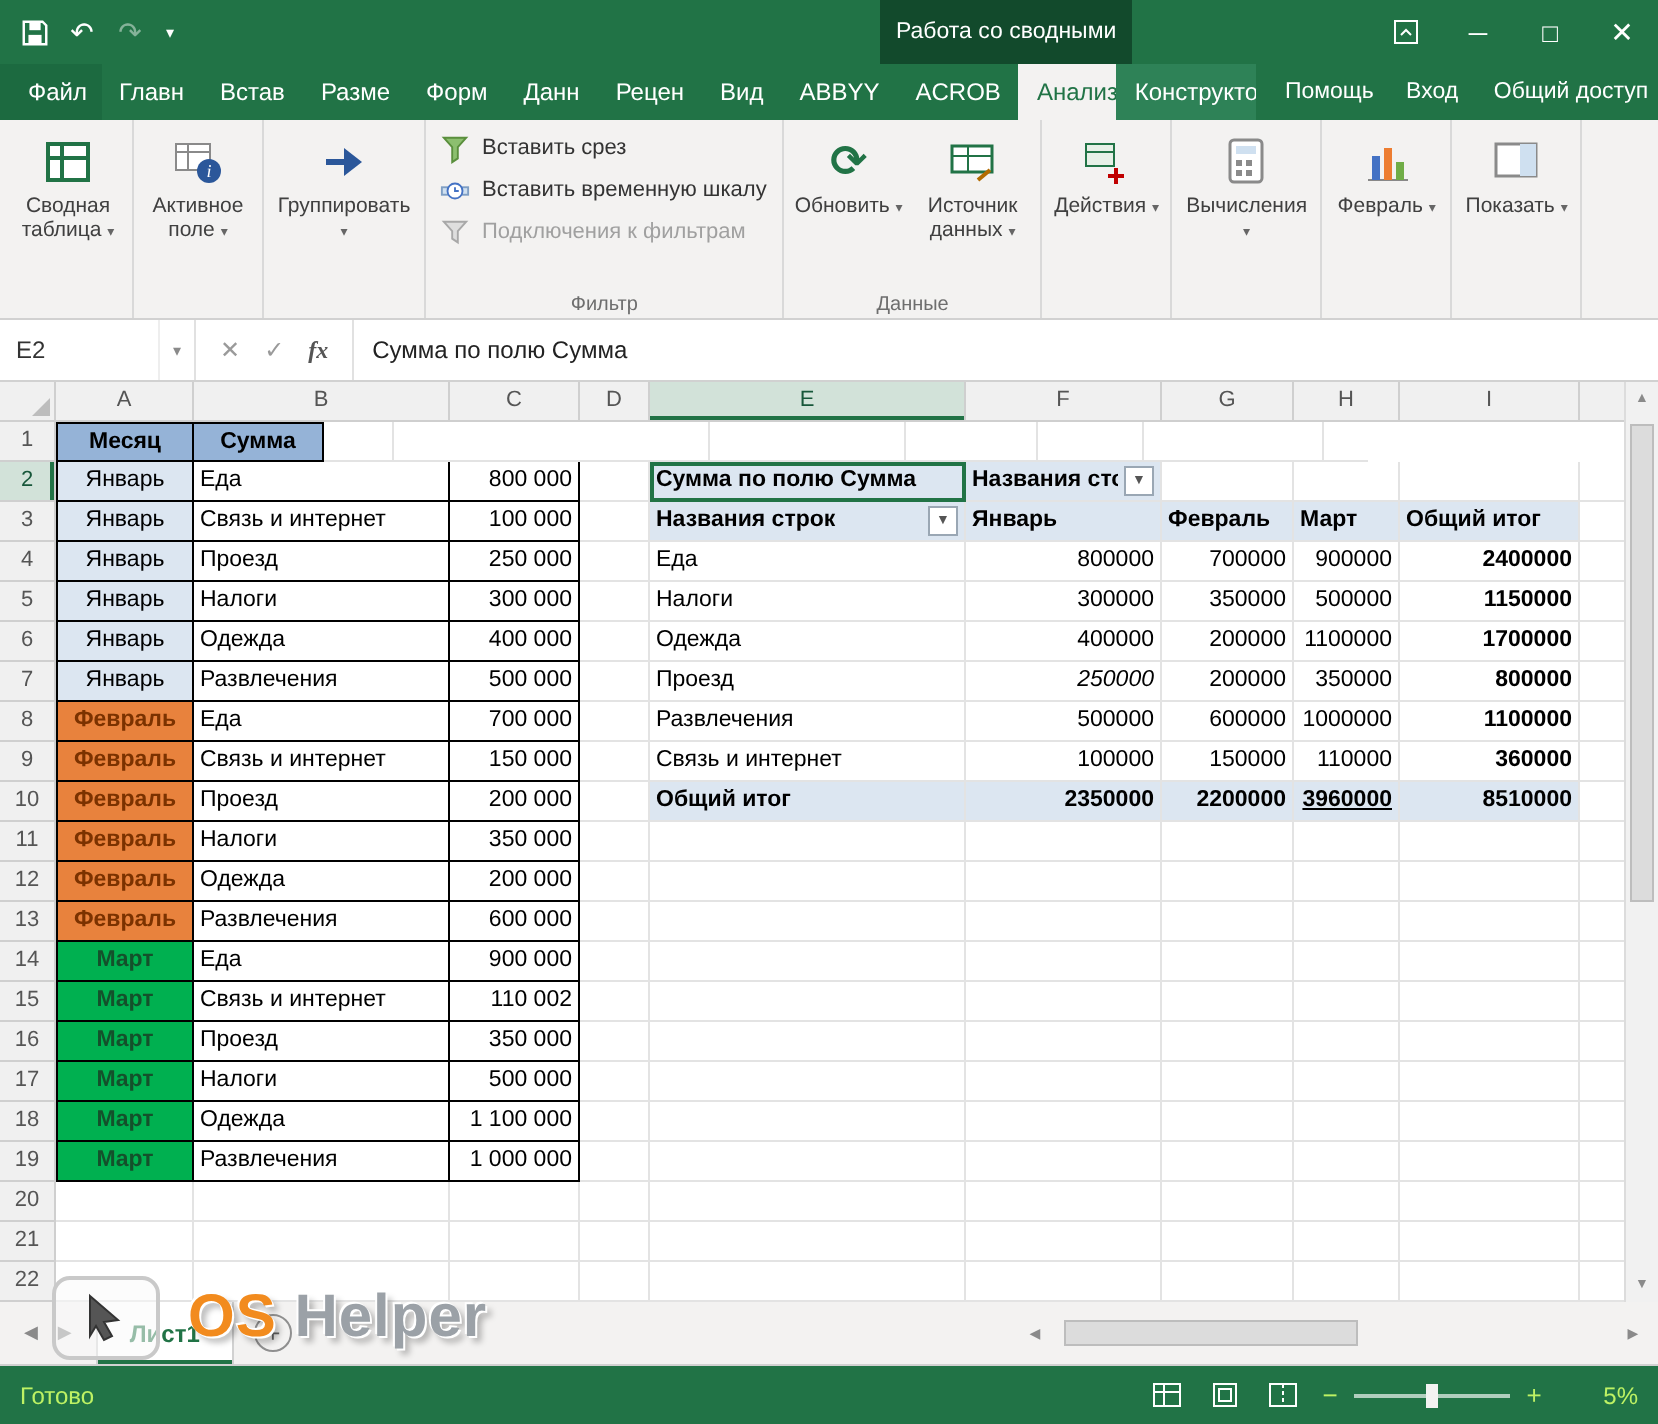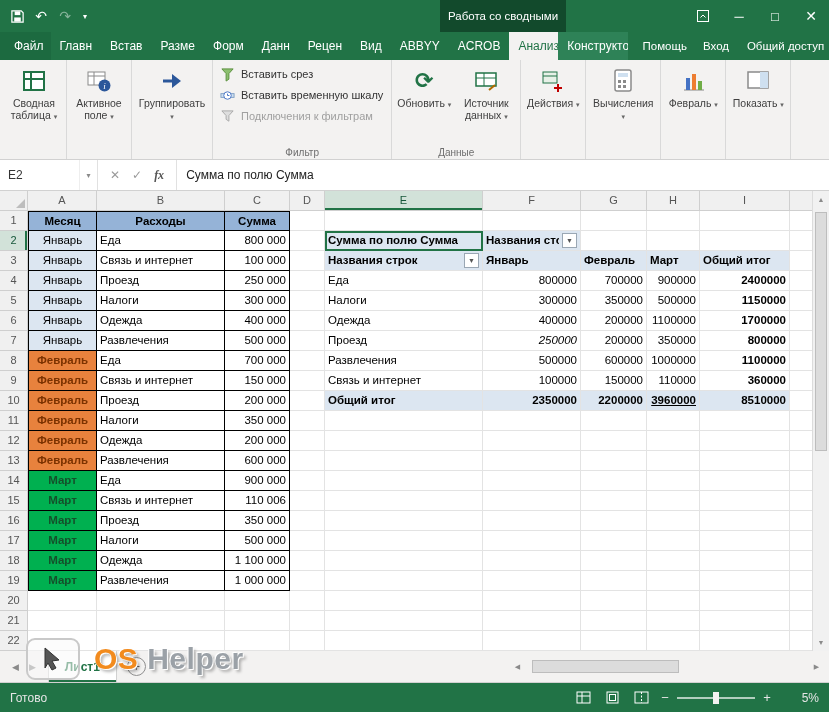--- a/index.html
+++ b/index.html
@@ -91,21 +91,21 @@
 .tabbar{height:32px;background:#f3f2f1;display:flex;align-items:stretch;flex:none;position:relative;border-bottom:1px solid #d1d1d1}
 .tabnav{display:flex;align-items:center;gap:10px;padding:0 12px;color:#8a8a8a;font-size:9px}
 .sheettab{padding:0 16px;display:flex;align-items:center;font-size:12px;color:#217346;font-weight:700;background:#fff;border-left:1px solid #d1d1d1;border-right:1px solid #d1d1d1;box-shadow:inset 0 -2px 0 #217346}
 .addsheet{width:19px;height:19px;border:1px solid #8f8f8f;border-radius:50%;color:#666;display:flex;align-items:center;justify-content:center;font-size:13px;align-self:center;margin-left:10px;line-height:1}
 .hscroll{margin-left:auto;display:flex;align-items:center;width:320px;padding-right:4px}
 .hs-btn{width:17px;height:17px;display:flex;align-items:center;justify-content:center;color:#8a8a8a;font-size:7px}
 .hs-track{flex:1;height:17px;position:relative}
 .hs-thumb{position:absolute;left:6px;top:2px;height:13px;width:52%;background:#dcdcdc;border:1px solid #bdbdbd}
 
 
-.statusbar{height:29px;background:#217346;color:#e5e5e5;display:flex;align-items:center;padding-left:10px;flex:none;font-size:12px}
+.statusbar{height:29px;background:#217346;color:#bef264;display:flex;align-items:center;padding-left:10px;flex:none;font-size:12px}
 .sb-right{margin-left:auto;display:flex;align-items:center;gap:9px;padding-right:10px}
 .sb-ic{width:20px;height:20px;display:flex;align-items:center;justify-content:center}
 .sb-zoom{display:flex;align-items:center;gap:7px}
 .sb-sign{font-size:13px;width:10px;text-align:center}
 .sb-ztrack{width:78px;height:2px;background:rgba(255,255,255,.65);position:relative}
 .sb-zthumb{position:absolute;left:50%;top:-5px;width:6px;height:12px;background:#f3f2f1;transform:translateX(-50%)}
 .sb-pct{width:38px;text-align:right}
 
 
 .watermark{position:absolute;left:26px;top:638px;display:flex;align-items:center;gap:14px;z-index:60;pointer-events:none}
@@ -344,21 +344,20 @@
           <div class="g-ch sel" style="width: 158px;">E</div>
           <div class="g-ch" style="width: 98px;">F</div>
           <div class="g-ch" style="width: 66px;">G</div>
           <div class="g-ch" style="width: 53px;">H</div>
           <div class="g-ch" style="width: 90px;">I</div>
           <div class="g-ch g-fill"></div>
         </div>
         <div class="g-row">
           <div class="g-rn">1</div>
           <div class="g-cell src-h edge" style="width: 69px;">Месяц</div>
-          <div class="g-cell src-h" style="width: 128px;">Расходы</div>
           <div class="g-cell src-h" style="width: 65px;">Сумма</div>
           <div class="g-cell" style="width: 35px;"></div>
           <div class="g-cell" style="width: 158px;"></div>
           <div class="g-cell" style="width: 98px;"></div>
           <div class="g-cell" style="width: 66px;"></div>
           <div class="g-cell" style="width: 53px;"></div>
           <div class="g-cell" style="width: 90px;"></div>
           <div class="g-cell g-fill"></div>
         </div>
         <div class="g-row">
@@ -533,21 +532,21 @@
           <div class="g-cell" style="width: 98px;"></div>
           <div class="g-cell" style="width: 66px;"></div>
           <div class="g-cell" style="width: 53px;"></div>
           <div class="g-cell" style="width: 90px;"></div>
           <div class="g-cell g-fill"></div>
         </div>
         <div class="g-row">
           <div class="g-rn">15</div>
           <div class="g-cell src edge ctr m-mar" style="width: 69px;">Март</div>
           <div class="g-cell src" style="width: 128px;">Связь и интернет</div>
-          <div class="g-cell src num" style="width: 65px;">110 006</div>
+          <div class="g-cell src num" style="width: 65px;">110 002</div>
           <div class="g-cell" style="width: 35px;"></div>
           <div class="g-cell" style="width: 158px;"></div>
           <div class="g-cell" style="width: 98px;"></div>
           <div class="g-cell" style="width: 66px;"></div>
           <div class="g-cell" style="width: 53px;"></div>
           <div class="g-cell" style="width: 90px;"></div>
           <div class="g-cell g-fill"></div>
         </div>
         <div class="g-row">
           <div class="g-rn">16</div>

